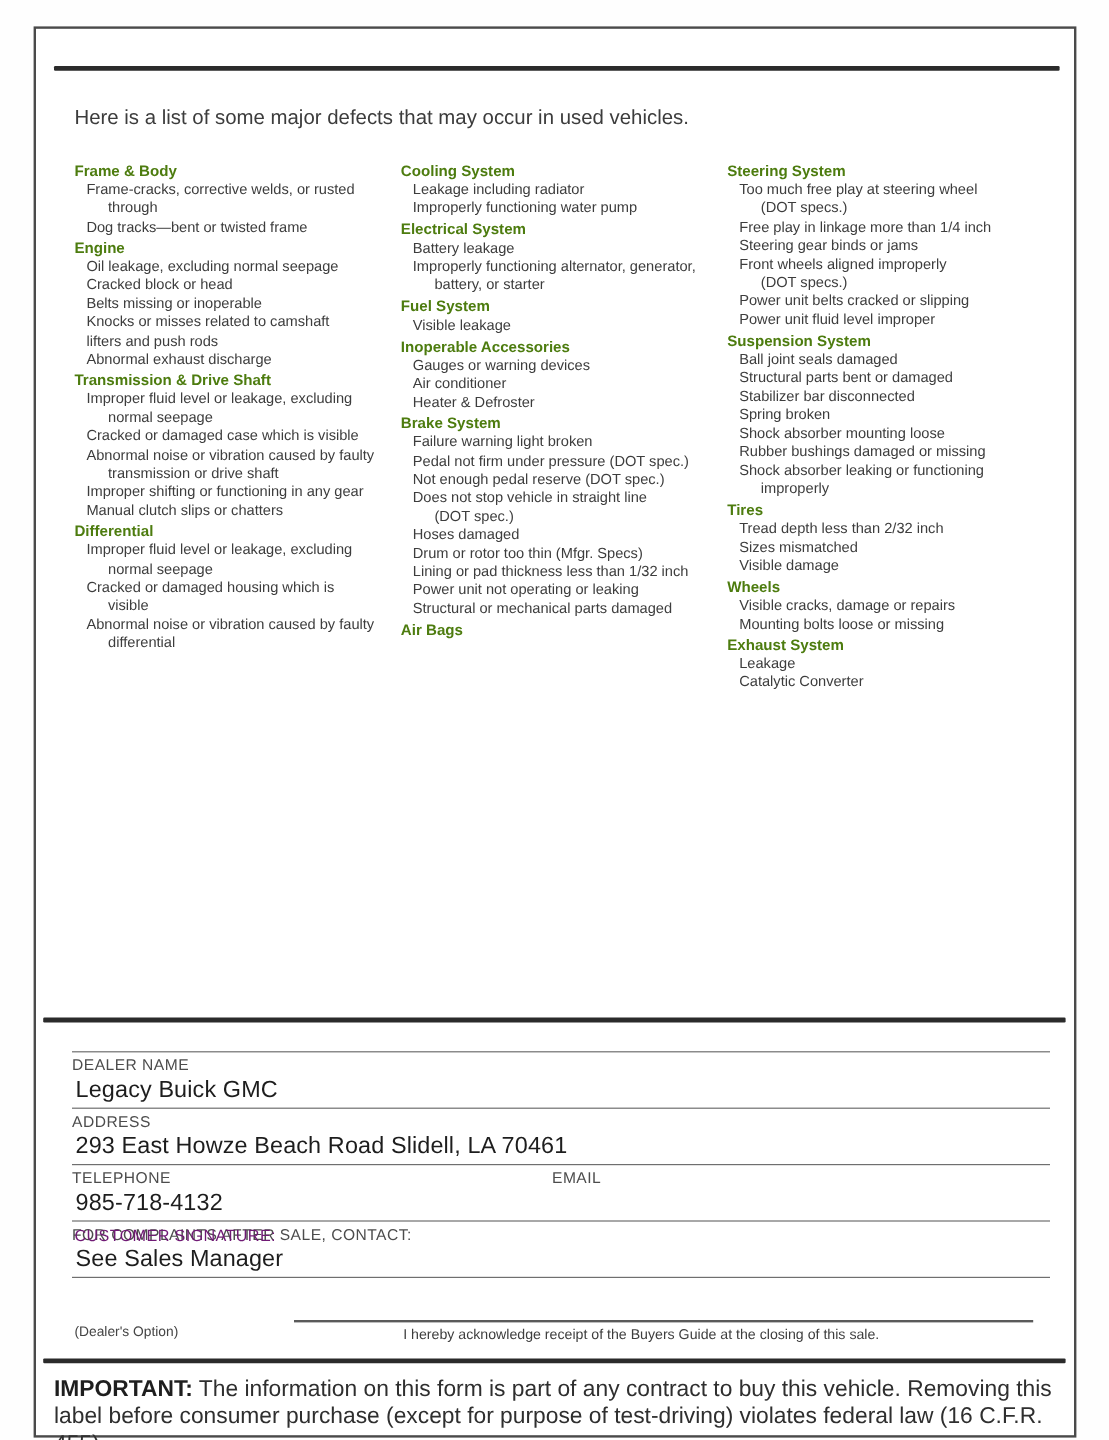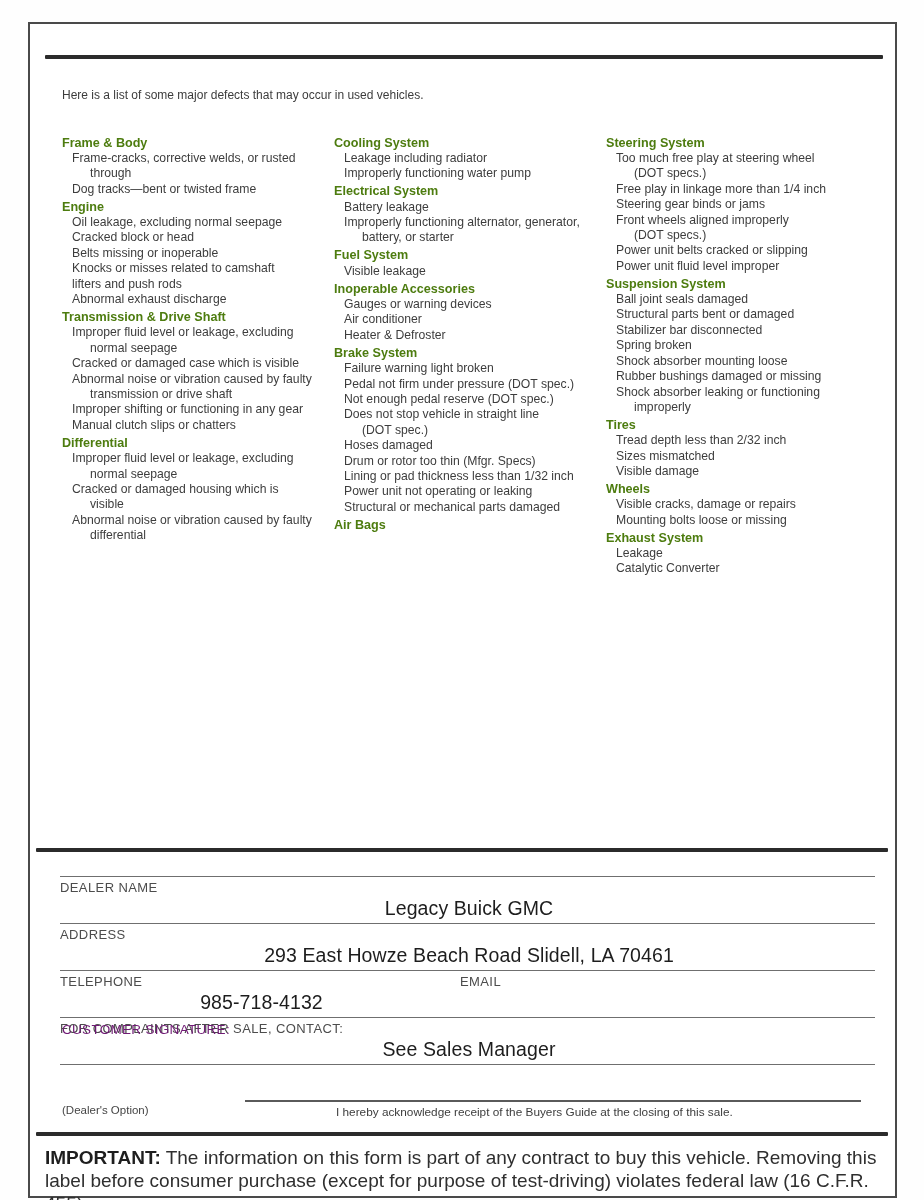--- a/index.html
+++ b/index.html
@@ -14,21 +14,21 @@
   .outer-box{
     position:absolute;left:28px;top:22px;width:865px;height:1172px;
     border:2px solid #4a4a4a;background:#fff;
   }
   .rule-thick{position:absolute;height:4px;background:#2b2b2b;border-radius:1px;}
   #top-rule{left:45px;top:55px;width:838px;}
   #mid-rule{left:36px;top:848px;width:852px;}
   #bottom-rule{left:36px;top:1132px;width:852px;}
   .intro{
     position:absolute;left:62px;top:88px;
-    font-size:12px;color:#3c3c3c;
+    font-size:17px;color:#3c3c3c;
   }
   .defect-col{position:absolute;top:133px;}
   #col-0{left:62px;width:272px;}
   #col-1{left:334px;width:272px;}
   #col-2{left:606px;width:292px;}
   .sec-title{
     font-weight:bold;font-size:12.6px;line-height:15.4px;
     color:#4d7c0f;margin-top:2.5px;white-space:nowrap;
   }
   .ln{font-size:12.2px;line-height:15.4px;color:#3d3d3d;white-space:nowrap;}
@@ -36,21 +36,20 @@
   .ln.i2{padding-left:28px;}
   .dealer-fields{position:absolute;left:60px;top:876px;width:815px;}
   .fgroup{border-top:1.5px solid #6f6f6f;padding:3px 0 2px 0;}
   .fgroup.last{border-bottom:1.5px solid #6f6f6f;}
   .flabel{
     font-size:13px;color:#4c4c4c;letter-spacing:0.4px;line-height:16px;
   }
   .fvalue{
     font-size:19.5px;color:#1d1d1d;line-height:25px;padding-left:3px;
     letter-spacing:0.1px;
-    text-align:center;
   }
   .fvalue:empty::after{content:"\00a0";}
   .frow{display:flex;}
   .fcell-left{width:400px;}
   .fcell-right{flex:1;}
   .sig-label{
     position:absolute;left:62px;top:1022px;
     font-size:13.5px;color:#701a75;letter-spacing:0.3px;
   }
   .sig-line{position:absolute;left:245px;top:1100px;width:616px;height:1.5px;background:#5a5a5a;}

